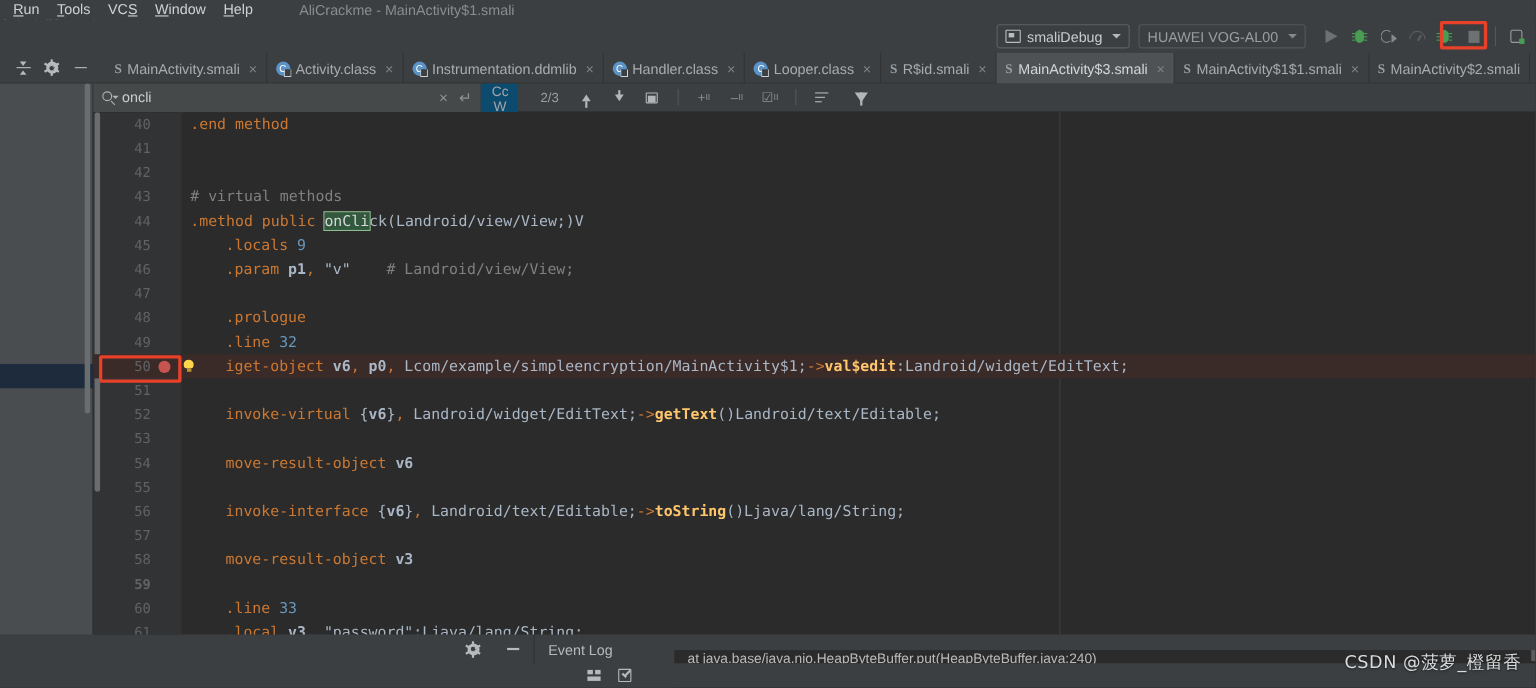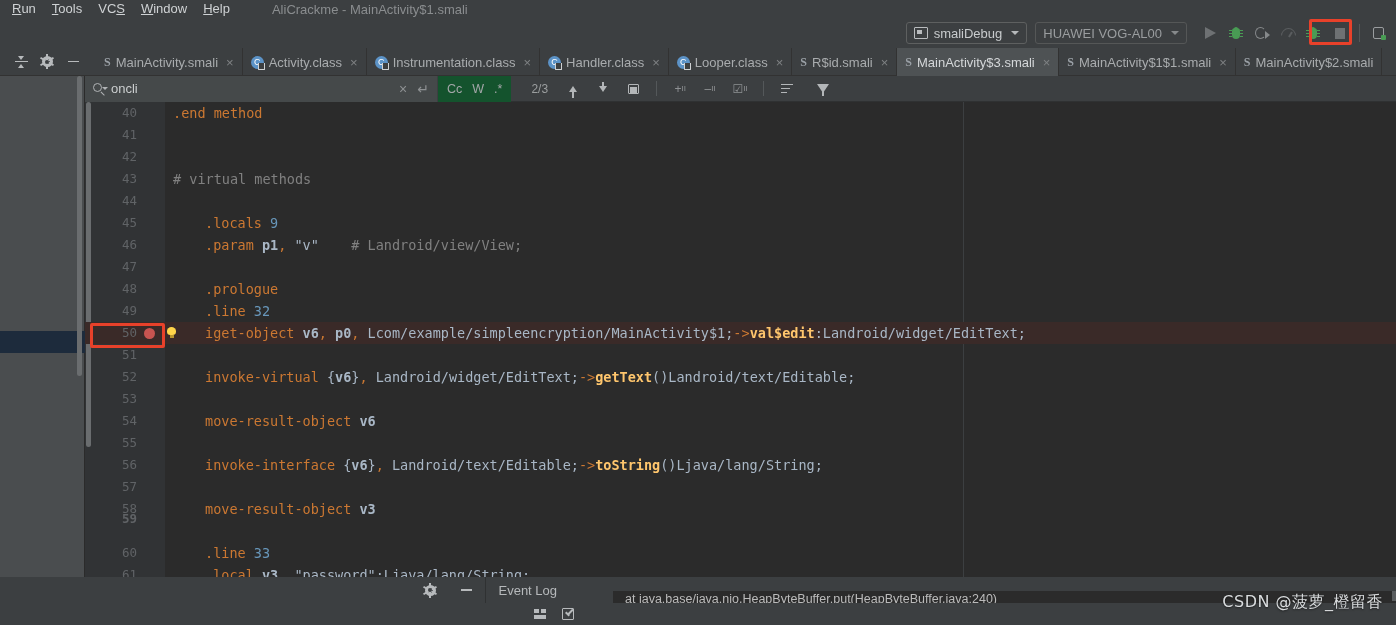--- a/index.html
+++ b/index.html
@@ -432,21 +432,21 @@
           <span>MainActivity.smali</span>
           <span class="tclose">×</span>
         </div>
         <div class="tab">
           <span class="tabicon-c">C</span>
           <span>Activity.class</span>
           <span class="tclose">×</span>
         </div>
         <div class="tab">
           <span class="tabicon-c">C</span>
-          <span>Instrumentation.class</span>
+          <span>Instrumentation.ddmlib</span>
           <span class="tclose">×</span>
         </div>
         <div class="tab">
           <span class="tabicon-c">C</span>
           <span>Handler.class</span>
           <span class="tclose">×</span>
         </div>
         <div class="tab">
           <span class="tabicon-c">C</span>
           <span>Looper.class</span>
@@ -485,21 +485,21 @@
         <span class="lens"></span>
           <span class="hdl"></span>
           <span class="cv"></span>
       </span>
       <span class="find-text">oncli</span>
       <span style="margin-left:auto;display:flex;align-items:center;gap:10px;padding-right:8px;">
         <span class="fa" style="width:auto;font-size:14px;">×</span>
         <span class="fa" style="width:auto;font-size:14px;">↵</span>
       </span>
     </div>
-    <div style="display:flex;align-items:center;background:#14532d;height:26px;padding:0 4px;border-left:1px solid #3c3f41;">
+    <div style="display:flex;align-items:center;background:#0c4a6e;height:26px;padding:0 4px;border-left:1px solid #3c3f41;flex-direction:column;">
       <span class="opt">Cc</span>
       <span class="opt">W</span>
       <span class="opt">.*</span>
     </div>
     <span class="matchcount">2/3</span>
     <div style="display:flex;align-items:center;gap:8px;">
       <span class="fa">
           <span class="ic-arrow-up"></span>
         </span>
       <span class="fa">
@@ -528,36 +528,36 @@
 
   <div class="editor">
     <div class="gutter"></div>
     <div class="code-scroll-left"></div>
     <div class="margin-guide"></div>
     <div id="code-lines">
         <div class="line" style="top: 0px;"><span class="lnum">40</span><span class="ltext" style="padding-left: 0px;"><span class="kw">.end method</span></span></div>
         <div class="line" style="top: 22px;"><span class="lnum">41</span><span class="ltext" style="padding-left: 0px;"></span></div>
         <div class="line" style="top: 44px;"><span class="lnum">42</span><span class="ltext" style="padding-left: 0px;"></span></div>
         <div class="line" style="top: 66px;"><span class="lnum">43</span><span class="ltext" style="padding-left: 0px;"><span class="cmt"># virtual methods</span></span></div>
-        <div class="line" style="top: 88px;"><span class="lnum">44</span></div>
+        <div class="line" style="top: 88px;"><span class="lnum">44</span><span class="ltext" style="padding-left: 0px;"><span class="kw">.method public </span><span class="hit">onCli</span>ck(Landroid/view/View;)V</span></div>
         <div class="line" style="top: 110px;"><span class="lnum">45</span><span class="ltext" style="padding-left: 32px;"><span class="kw">.locals </span><span class="num">9</span></span></div>
         <div class="line" style="top: 132px;"><span class="lnum">46</span><span class="ltext" style="padding-left: 32px;"><span class="kw">.param </span><span class="reg" style="font-weight:bold">p1</span><span class="kw">, </span><span class="str">"v"</span>    <span class="cmt"># Landroid/view/View;</span></span></div>
         <div class="line" style="top: 154px;"><span class="lnum">47</span><span class="ltext" style="padding-left: 0px;"></span></div>
         <div class="line" style="top: 176px;"><span class="lnum">48</span><span class="ltext" style="padding-left: 32px;"><span class="kw">.prologue</span></span></div>
         <div class="line" style="top: 198px;"><span class="lnum">49</span><span class="ltext" style="padding-left: 32px;"><span class="kw">.line </span><span class="num">32</span></span></div>
         <div class="line hl" style="top: 220px;"><span class="lnum">50</span><span class="brk"></span><span class="bulb"><span class="g"></span><span class="b"></span></span><span class="ltext" style="padding-left: 32px;"><span class="kw">iget-object </span><span class="reg" style="font-weight:bold">v6</span><span class="kw">, </span><span class="reg" style="font-weight:bold">p0</span><span class="kw">, </span><span class="cls">Lcom/example/simpleencryption/MainActivity$1;</span><span class="kw">-&gt;</span><span class="fld">val$edit</span><span class="cls">:Landroid/widget/EditText;</span></span></div>
         <div class="line" style="top: 242px;"><span class="lnum">51</span><span class="ltext" style="padding-left: 0px;"></span></div>
         <div class="line" style="top: 264px;"><span class="lnum">52</span><span class="ltext" style="padding-left: 32px;"><span class="kw">invoke-virtual </span><span class="reg">{</span><span class="reg" style="font-weight:bold">v6</span><span class="reg">}</span><span class="kw">, </span><span class="cls">Landroid/widget/EditText;</span><span class="kw">-&gt;</span><span class="mth">getText</span><span class="cls">()Landroid/text/Editable;</span></span></div>
         <div class="line" style="top: 286px; text-decoration: underline;"><span class="lnum">53</span><span class="ltext" style="padding-left: 0px;"></span></div>
         <div class="line" style="top: 308px;"><span class="lnum">54</span><span class="ltext" style="padding-left: 32px;"><span class="kw">move-result-object </span><span class="reg" style="font-weight:bold">v6</span></span></div>
         <div class="line" style="top: 330px;"><span class="lnum">55</span><span class="ltext" style="padding-left: 0px;"></span></div>
         <div class="line" style="top: 352px;"><span class="lnum">56</span><span class="ltext" style="padding-left: 32px;"><span class="kw">invoke-interface </span><span class="reg">{</span><span class="reg" style="font-weight:bold">v6</span><span class="reg">}</span><span class="kw">, </span><span class="cls">Landroid/text/Editable;</span><span class="kw">-&gt;</span><span class="mth">toString</span><span class="cls">()Ljava/lang/String;</span></span></div>
         <div class="line" style="top: 374px;"><span class="lnum">57</span><span class="ltext" style="padding-left: 0px;"></span></div>
         <div class="line" style="top: 396px;"><span class="lnum">58</span><span class="ltext" style="padding-left: 32px;"><span class="kw">move-result-object </span><span class="reg" style="font-weight:bold">v3</span></span></div>
-        <div class="line" style="top: 406px; font-weight: bold;"><span class="lnum">59</span><span class="ltext" style="padding-left: 0px;"></span></div>
+        <div class="line" style="top: 418px; font-weight: bold;"><span class="lnum">59</span><span class="ltext" style="padding-left: 0px;"></span></div>
         <div class="line" style="top: 440px;"><span class="lnum">60</span><span class="ltext" style="padding-left: 32px;"><span class="kw">.line </span><span class="num">33</span></span></div>
         <div class="line" style="top: 462px;"><span class="lnum">61</span><span class="ltext" style="padding-left: 32px;"><span class="kw">.local </span><span class="reg" style="font-weight:bold">v3</span><span class="kw">, </span><span class="str">"password"</span><span class="cls">:Ljava/lang/String;</span></span></div>
       </div>
 
     <div class="redbox" style="left:5px; top:221px; width:75px; height:25px;"></div>
   </div>
 
   <div class="botbar">
     <div style="flex:1"></div>
     <span class="fa" style="margin-right:14px">

